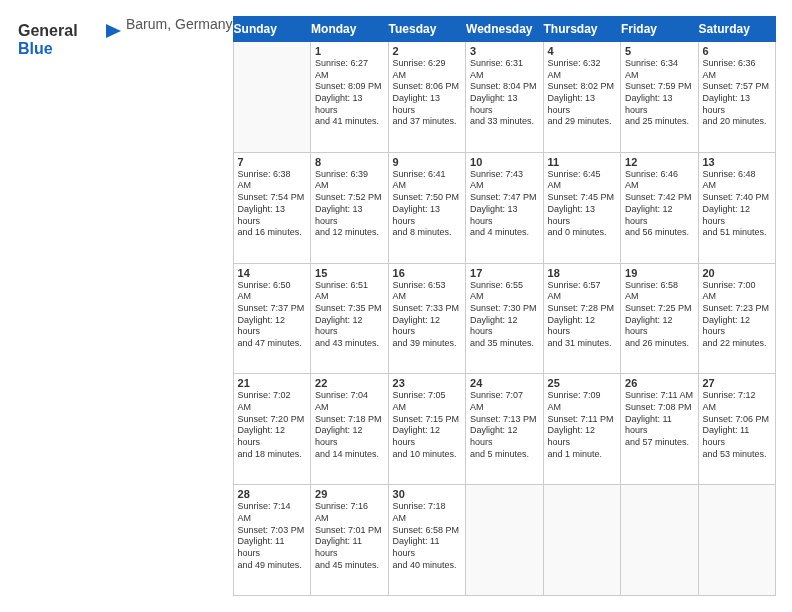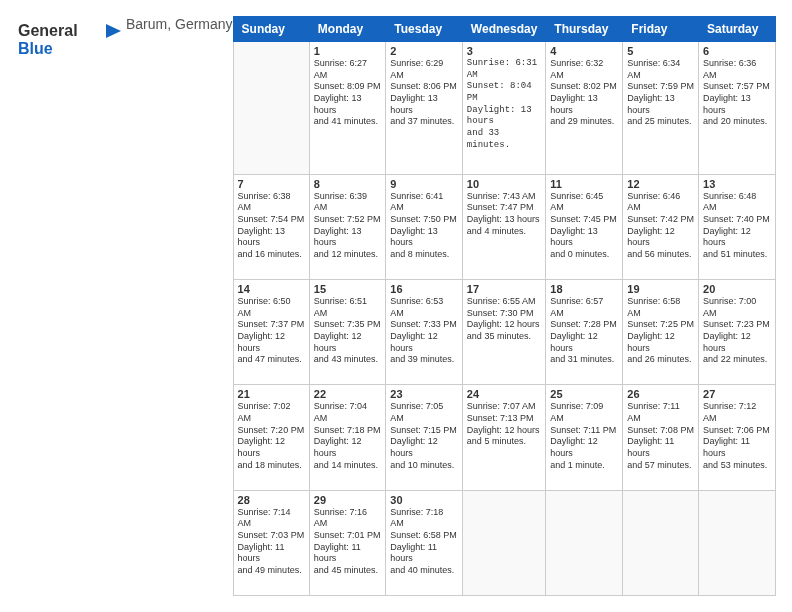--- a/index.html
+++ b/index.html
@@ -40,21 +40,21 @@
       color: #555;
     }
     .calendar-table {
       width: 100%;
       border-collapse: collapse;
       flex: 1;
     }
     .calendar-table th {
       background: #1565c0;
       color: #fff;
-      padding: 5px 8px;
+      padding: 5px 0;
       font-size: 12px;
       font-weight: bold;
       text-align: left;
       border: 1px solid #1565c0;
     }
     .calendar-table td {
       border: 1px solid #ccc;
       vertical-align: top;
       padding: 3px 4px;
       font-size: 9.5px;
@@ -120,21 +120,21 @@
           </td>
           <td>
             <span class="day-num">2</span>
             <div class="day-info" style="white-space: pre-line;">Sunrise: 6:29 AM
 Sunset: 8:06 PM
 Daylight: 13 hours
 and 37 minutes.</div>
           </td>
           <td>
             <span class="day-num">3</span>
-            <div class="day-info" style="white-space: pre-line; font-family: Liberation Mono, monospace;">Sunrise: 6:31 AM
+            <div class="day-info" style="white-space: pre-line;">Sunrise: 6:31 AM
 Sunset: 8:04 PM
 Daylight: 13 hours
 and 33 minutes.</div>
           </td>
           <td>
             <span class="day-num">4</span>
             <div class="day-info" style="white-space: pre-line;">Sunrise: 6:32 AM
 Sunset: 8:02 PM
 Daylight: 13 hours
 and 29 minutes.</div>

